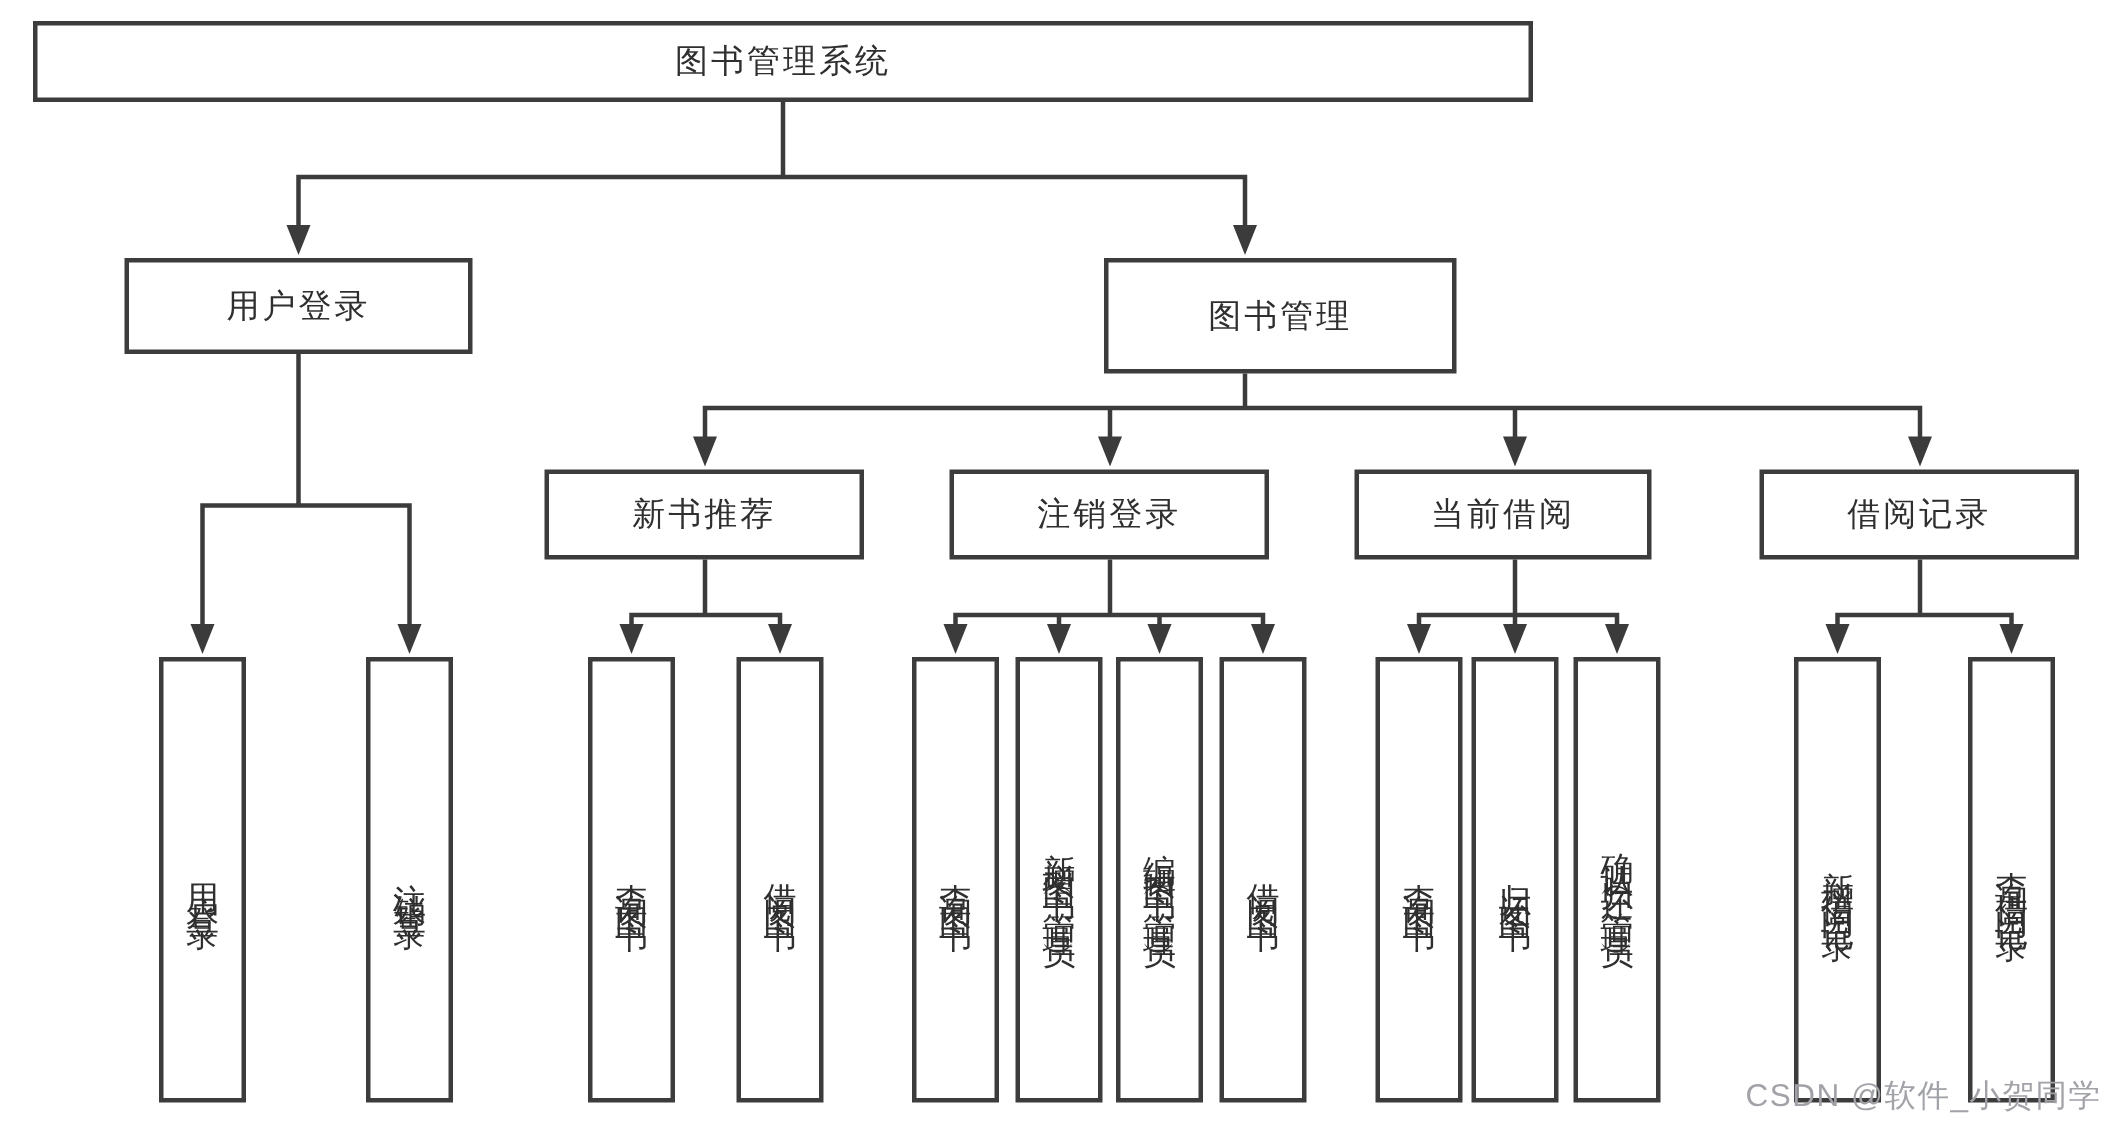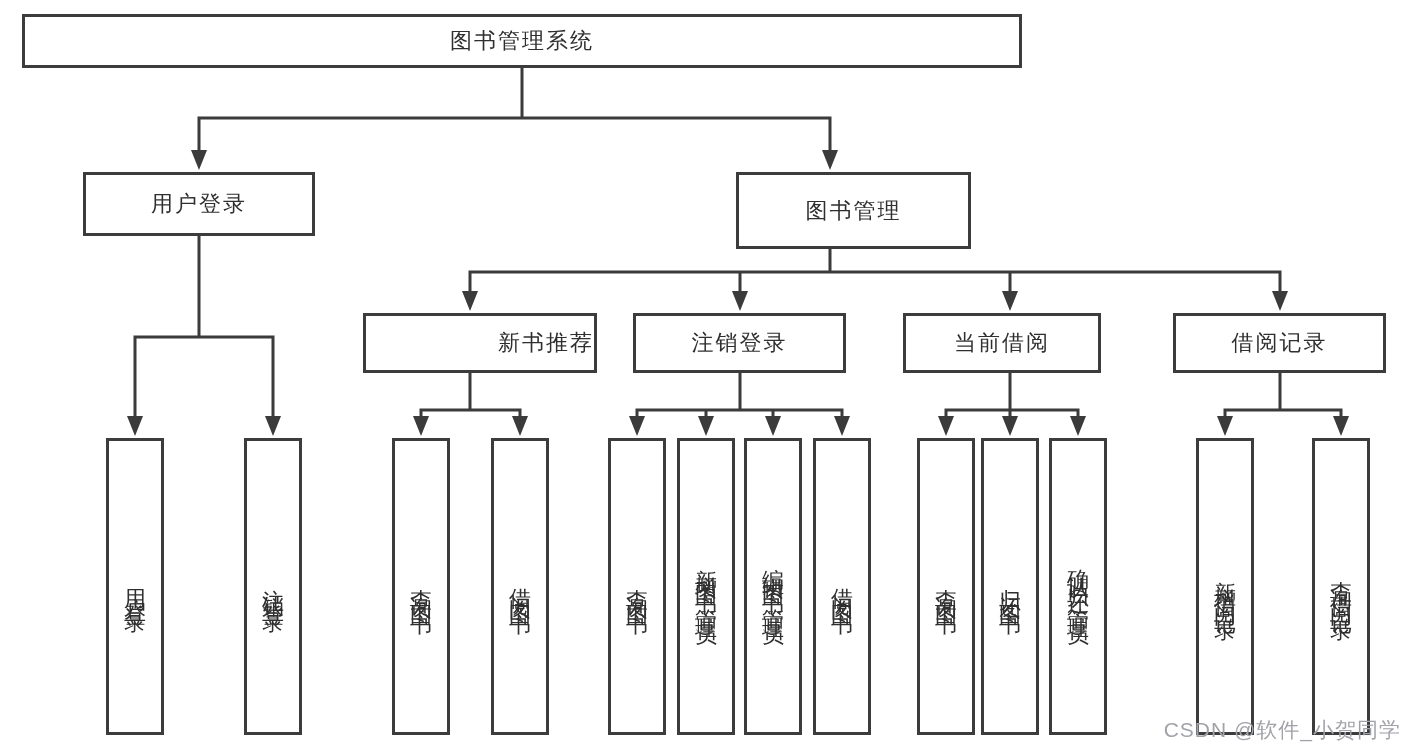--- a/index.html
+++ b/index.html
@@ -63,21 +63,21 @@
     <span>图书管理系统</span>
   </div>
 
   <div class="node" style="left:83px;top:172px;width:232px;height:64px;">
     <span>用户登录</span>
   </div>
   <div class="node" style="left:712px;top:172px;width:235px;height:77px;margin-left:24px;">
     <span>图书管理</span>
   </div>
 
-  <div class="node" style="left:363px;top:313px;width:234px;height:60px;justify-content:flex-end;">
+  <div class="node" style="left:363px;top:313px;width:213px;height:60px;">
     <span>新书推荐</span>
   </div>
   <div class="node" style="left:633px;top:313px;width:213px;height:60px;">
     <span>注销登录</span>
   </div>
   <div class="node" style="left:903px;top:313px;width:198px;height:60px;">
     <span>当前借阅</span>
   </div>
   <div class="node" style="left:1173px;top:313px;width:213px;height:60px;">
     <span>借阅记录</span>

